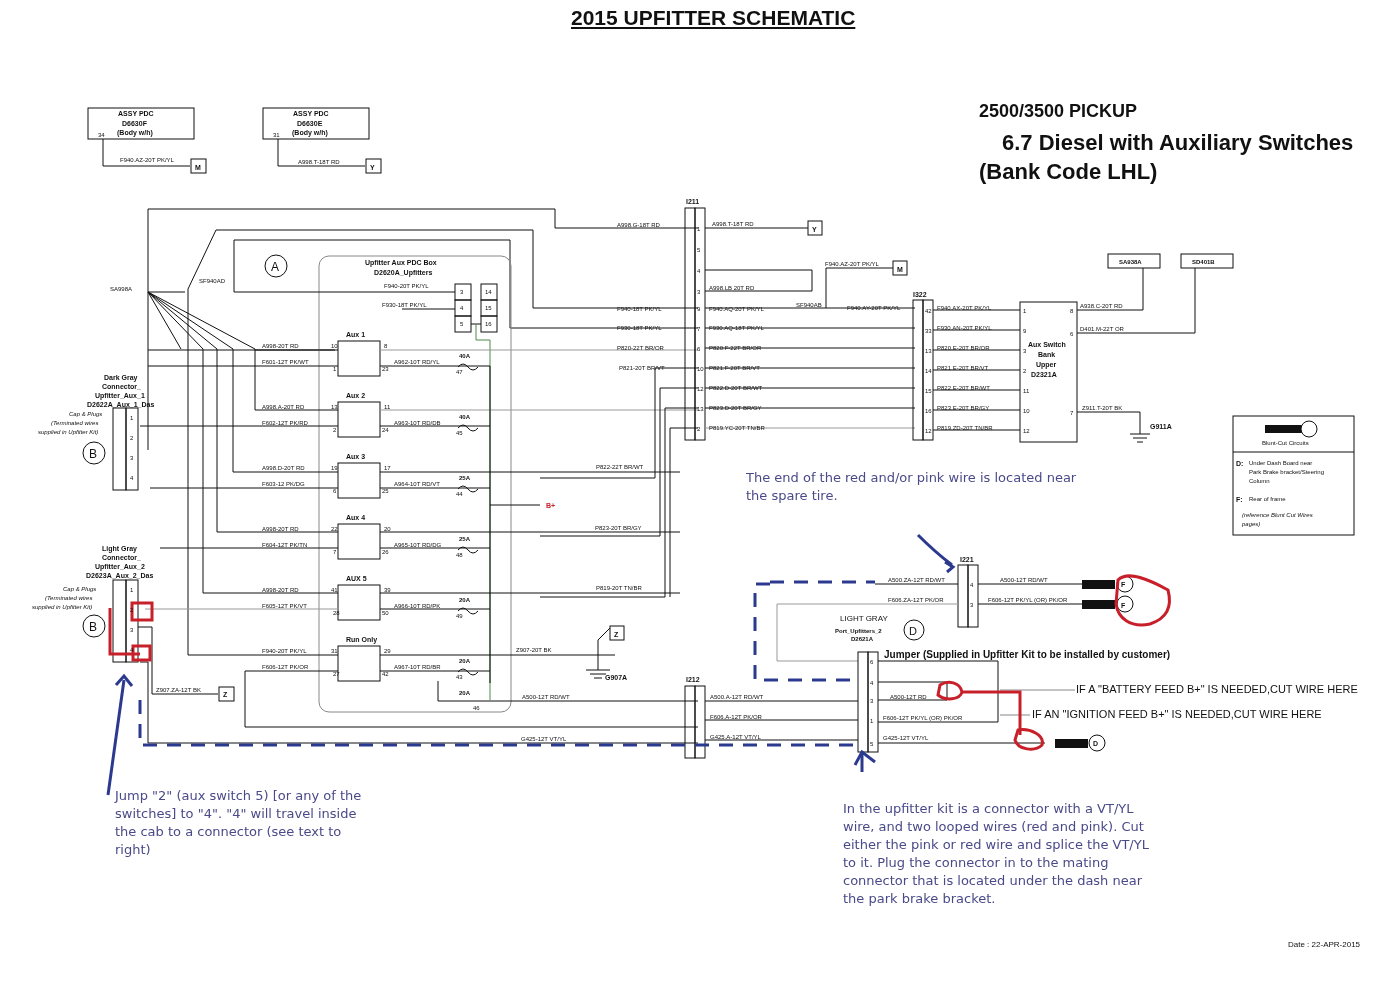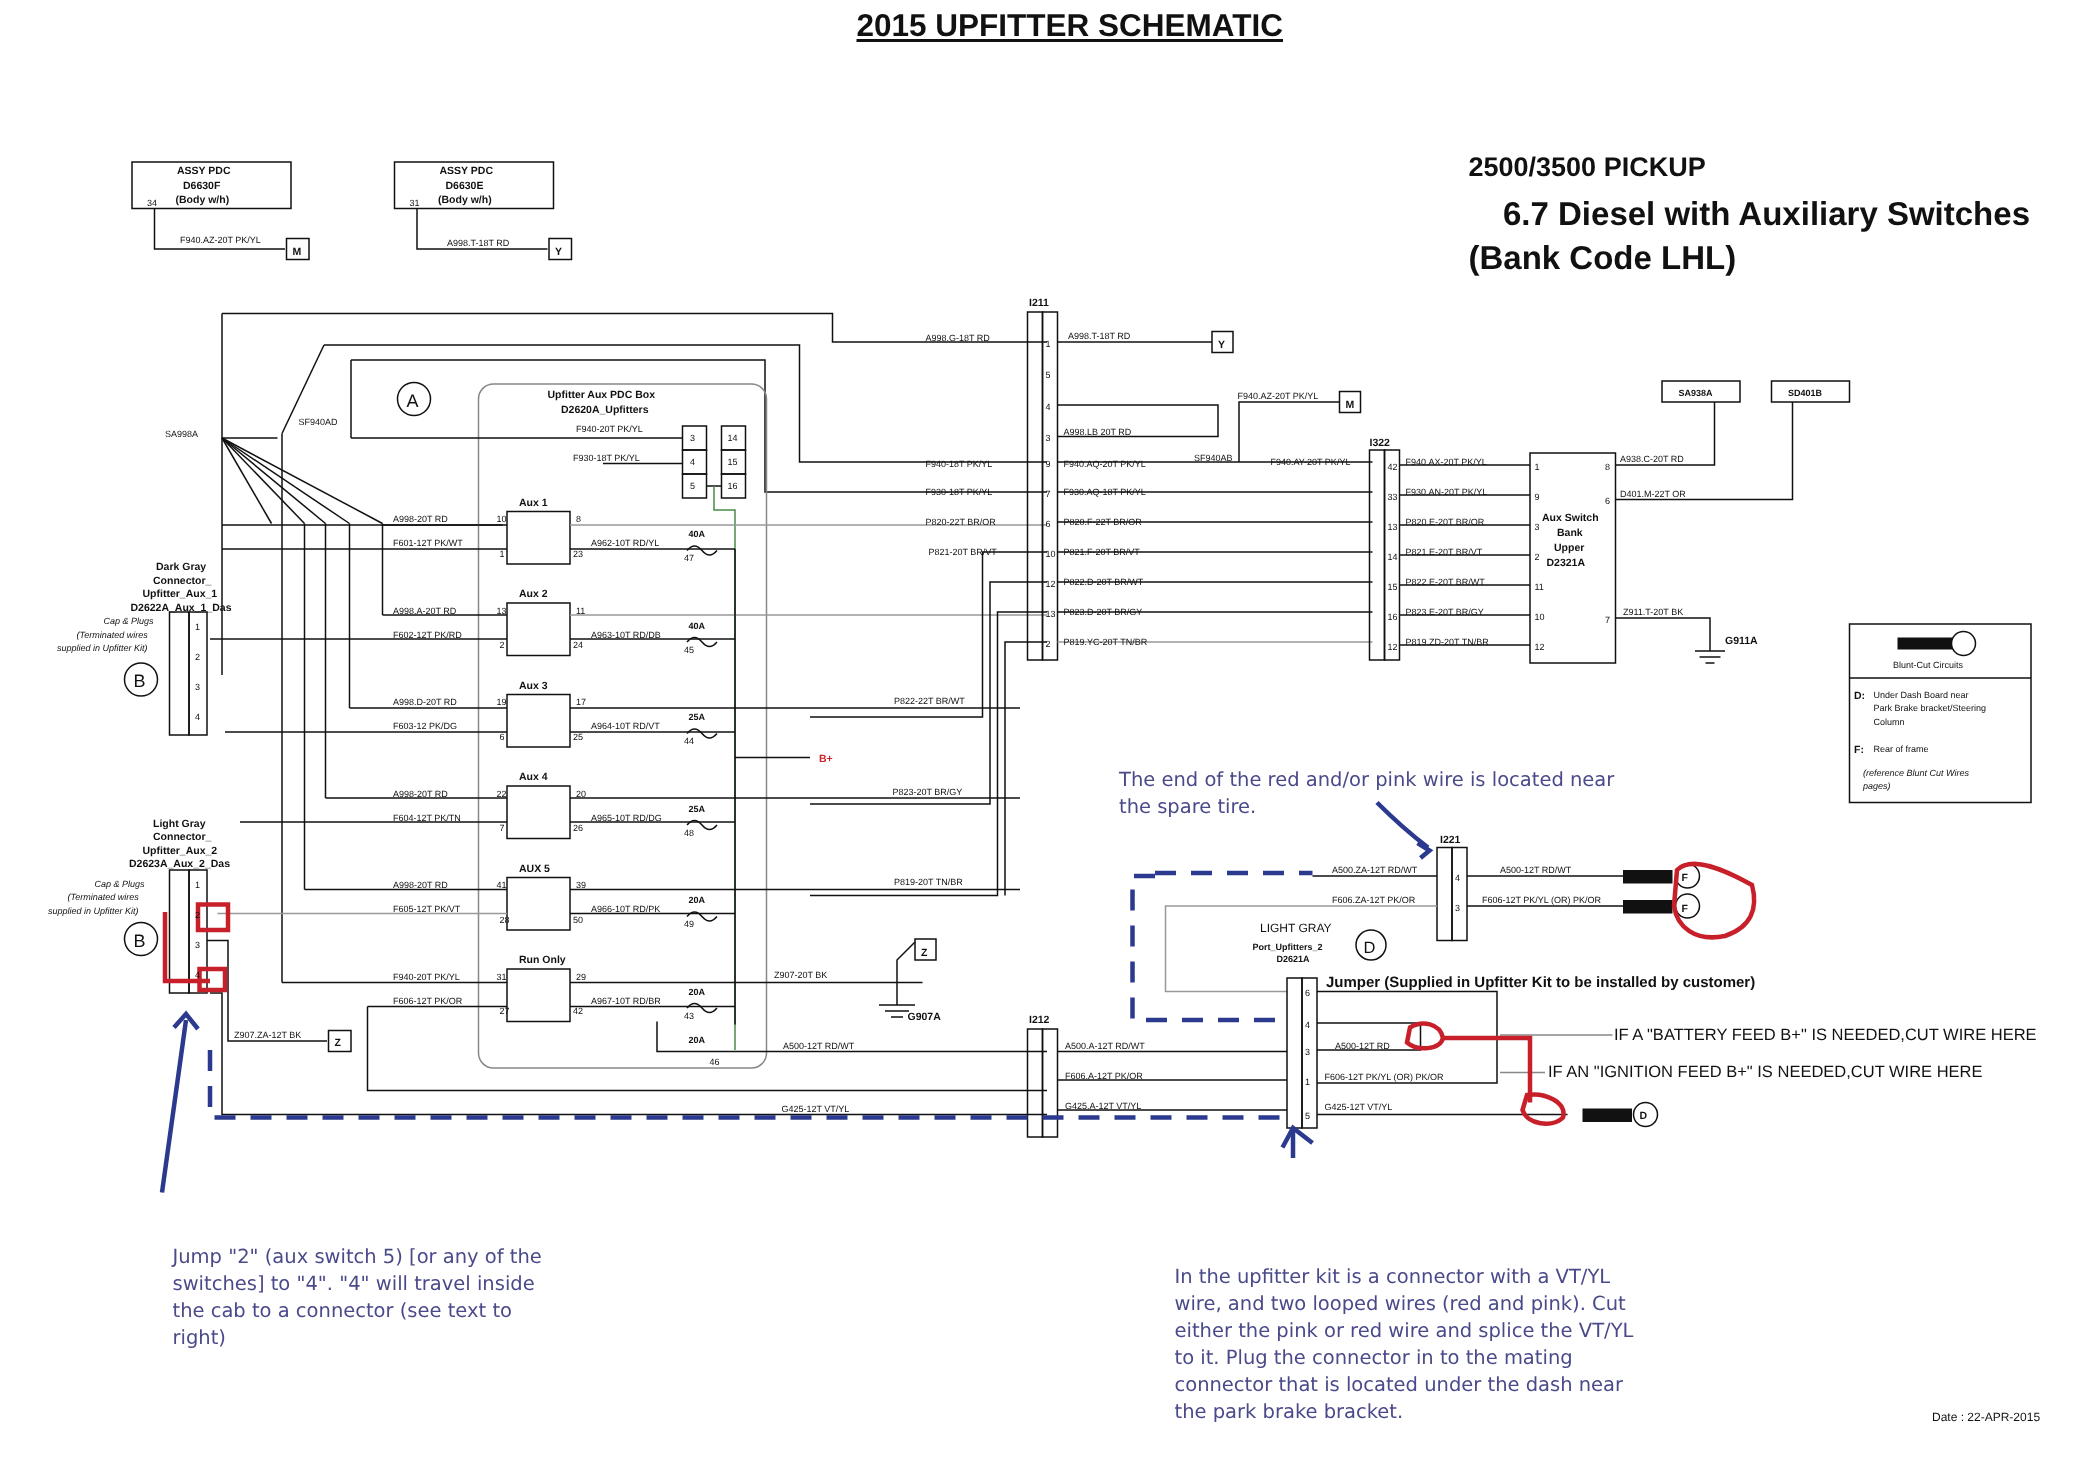--- a/index.html
+++ b/index.html
@@ -2,21 +2,21 @@
 <html><head>
 <meta charset="utf-8">
 <style>
   html, body { margin:0; padding:0; background:#ffffff; }
   body { width:1391px; height:989px; position:relative; overflow:hidden; font-family:"Liberation Sans", sans-serif; }
   svg { position:absolute; left:0; top:0; }
   .t { font-family:"Liberation Sans", sans-serif; fill:#111; }
   .sm { font-size:7px; }
   .xs { font-size:6px; }
   .b { font-weight:bold; }
-  .note { position:absolute; color:#4a4a8a; font-family:"DejaVu Sans", sans-serif; font-size:13px; line-height:18px;margin-top:43px; }
+  .note { position:absolute; color:#4a4a8a; font-family:"DejaVu Sans", sans-serif; font-size:13px; line-height:18px; }
   .hdr { position:absolute; font-family:"Liberation Sans", sans-serif; font-weight:bold; color:#111; }
 </style>
 </head>
 <body>
 
 <div class="hdr" style="left:526px;top:6px;font-size:21px;text-decoration:underline;margin-left:45px;">2015 UPFITTER SCHEMATIC</div>
 <div class="hdr" style="left:979px;top:101px;font-size:18px;">2500/3500 PICKUP</div>
 <div class="hdr" style="left:979px;top:130px;font-size:22px;margin-left:23px;">6.7 Diesel with Auxiliary Switches</div>
 <div class="hdr" style="left:979px;top:159px;font-size:22px;">(Bank Code LHL)</div>
 
@@ -487,14 +487,14 @@
       <path d="M458,428 q5,-6 10,0 q5,6 10,0" stroke="#111" fill="none"></path>
       <path d="M458,489 q5,-6 10,0 q5,6 10,0" stroke="#111" fill="none"></path>
       <path d="M458,550 q5,-6 10,0 q5,6 10,0" stroke="#111" fill="none"></path>
       <path d="M458,611 q5,-6 10,0 q5,6 10,0" stroke="#111" fill="none"></path>
       <path d="M458,672 q5,-6 10,0 q5,6 10,0" stroke="#111" fill="none"></path>
     </g>
 </svg>
 
 <div class="note" style="left:746px;top:469px;width:350px;">The end of the red and/or pink wire is located near the spare tire.</div>
 <div class="note" style="left:115px;top:787px;width:260px;">Jump "2" (aux switch 5) [or any of the switches] to "4".  "4" will travel inside the cab to a connector (see text to right)</div>
-<div class="note" style="left:783px;top:800px;width:320px;">In the upfitter kit is a connector with a VT/YL wire, and two looped wires (red and pink).  Cut either the pink or red wire and splice the VT/YL to it.  Plug the connector in to the mating connector that is located under the dash near the park brake bracket.</div>
+<div class="note" style="left:843px;top:800px;width:320px;">In the upfitter kit is a connector with a VT/YL wire, and two looped wires (red and pink).  Cut either the pink or red wire and splice the VT/YL to it.  Plug the connector in to the mating connector that is located under the dash near the park brake bracket.</div>
 <div style="position:absolute;left:1288px;top:940px;font-size:8px;font-family:Liberation Sans, sans-serif;color:#111;">Date : 22-APR-2015</div>
 
 </body></html>

